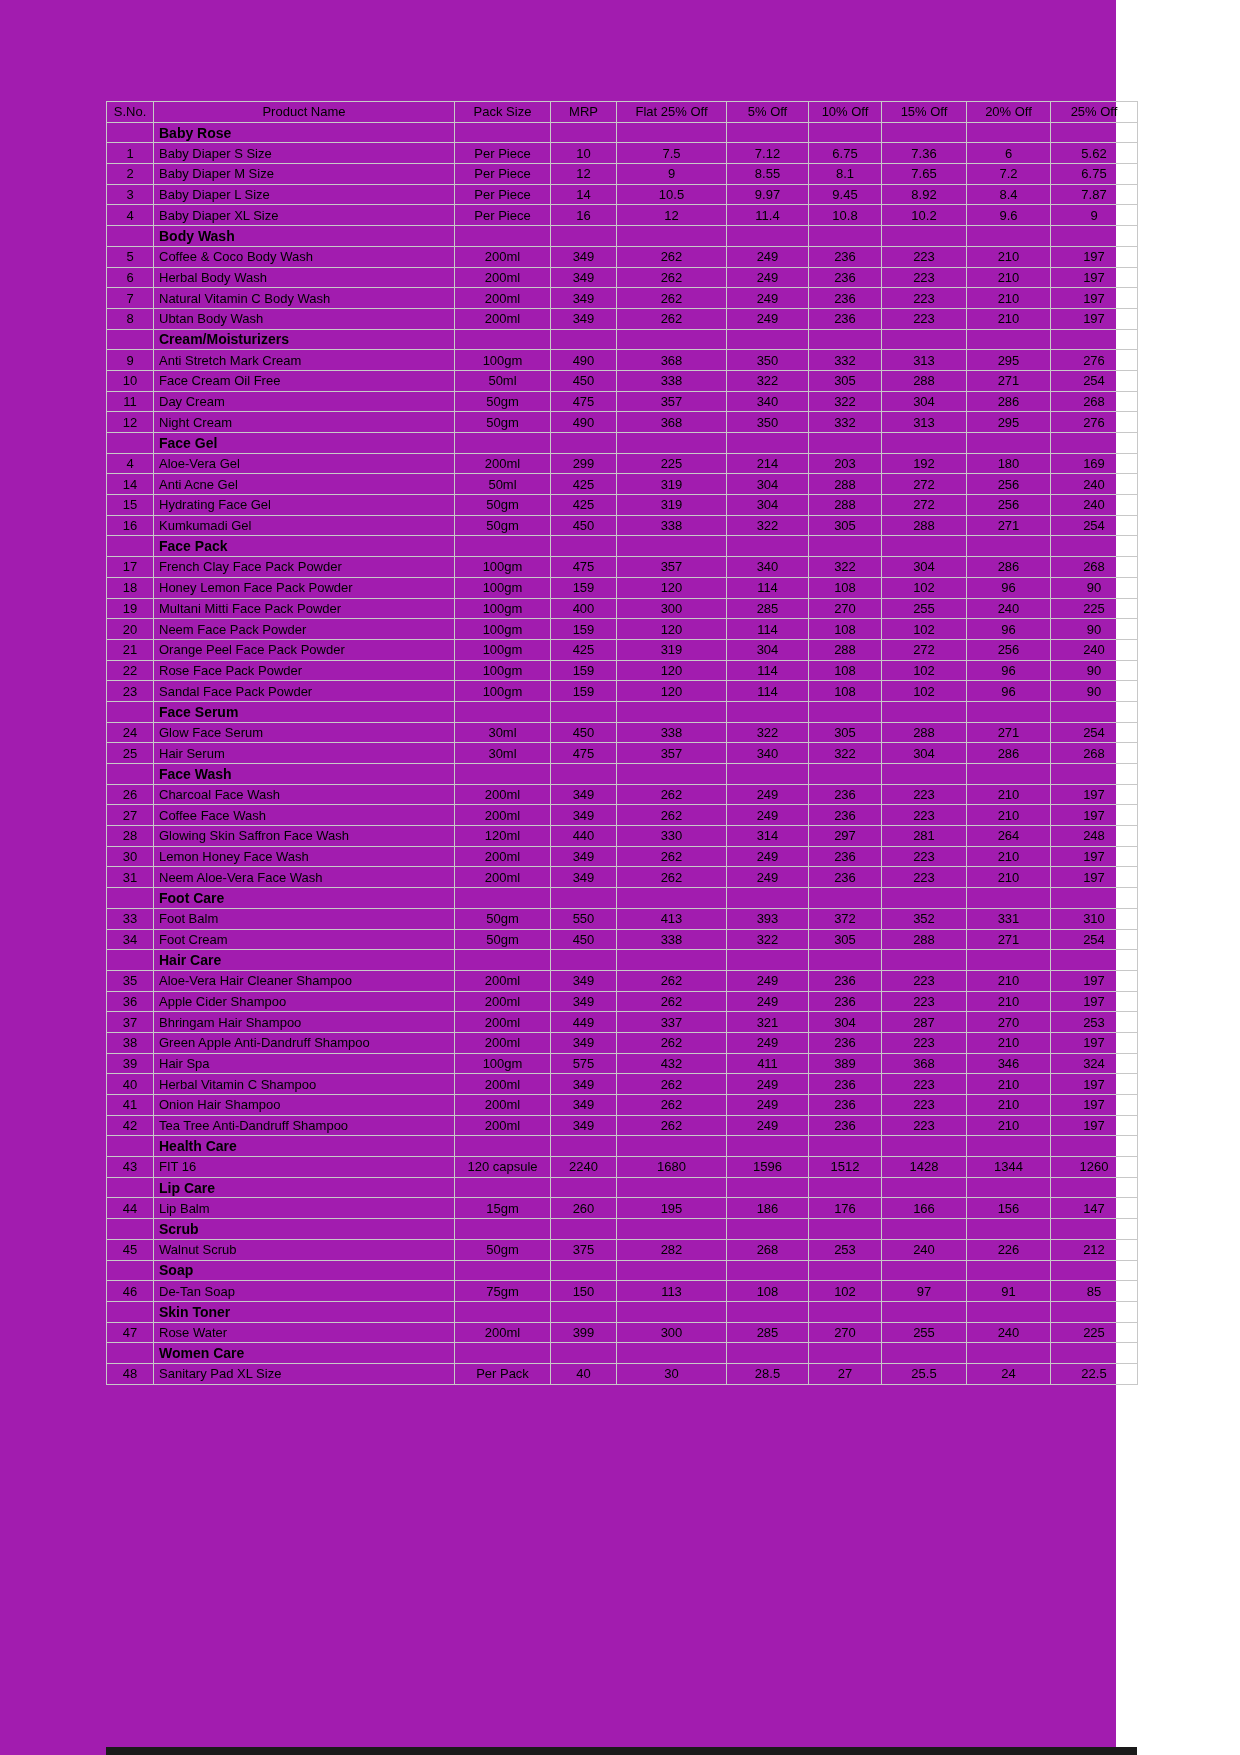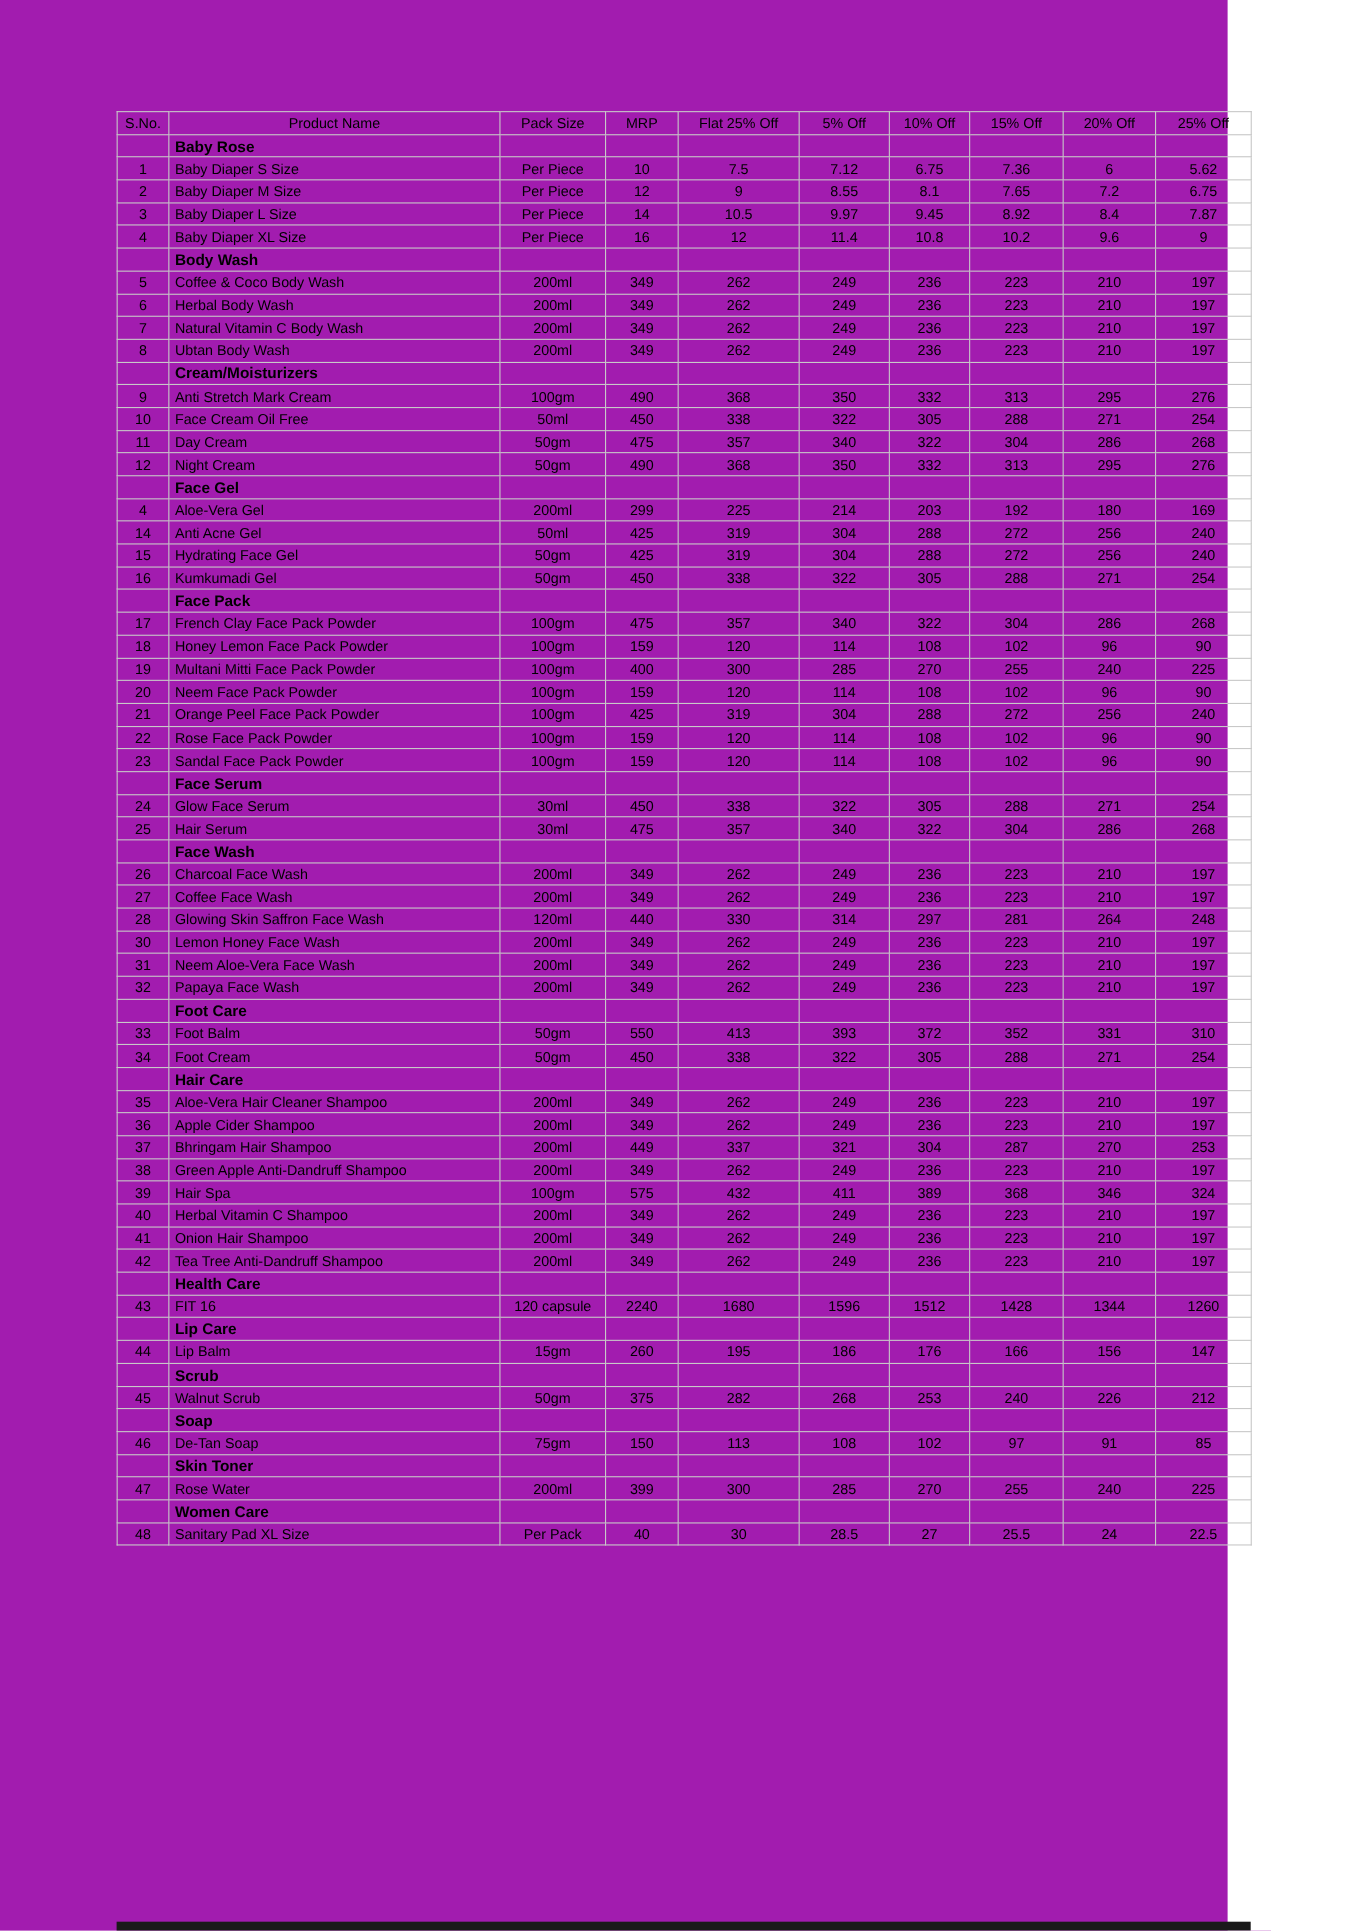--- a/index.html
+++ b/index.html
@@ -520,32 +520,20 @@
           <td class="name">Neem Aloe-Vera Face Wash</td>
           <td>200ml</td>
           <td>349</td>
           <td>262</td>
           <td>249</td>
           <td>236</td>
           <td>223</td>
           <td>210</td>
           <td>197</td>
         </tr>
-        <tr>
-          <td>32</td>
-          <td class="name">Papaya Face Wash</td>
-          <td>200ml</td>
-          <td>349</td>
-          <td>262</td>
-          <td>249</td>
-          <td>236</td>
-          <td>223</td>
-          <td>210</td>
-          <td>197</td>
-        </tr>
         <tr class="category">
           <td></td>
           <td class="name">Foot Care</td>
           <td></td>
           <td></td>
           <td></td>
           <td></td>
           <td></td>
           <td></td>
           <td></td>

